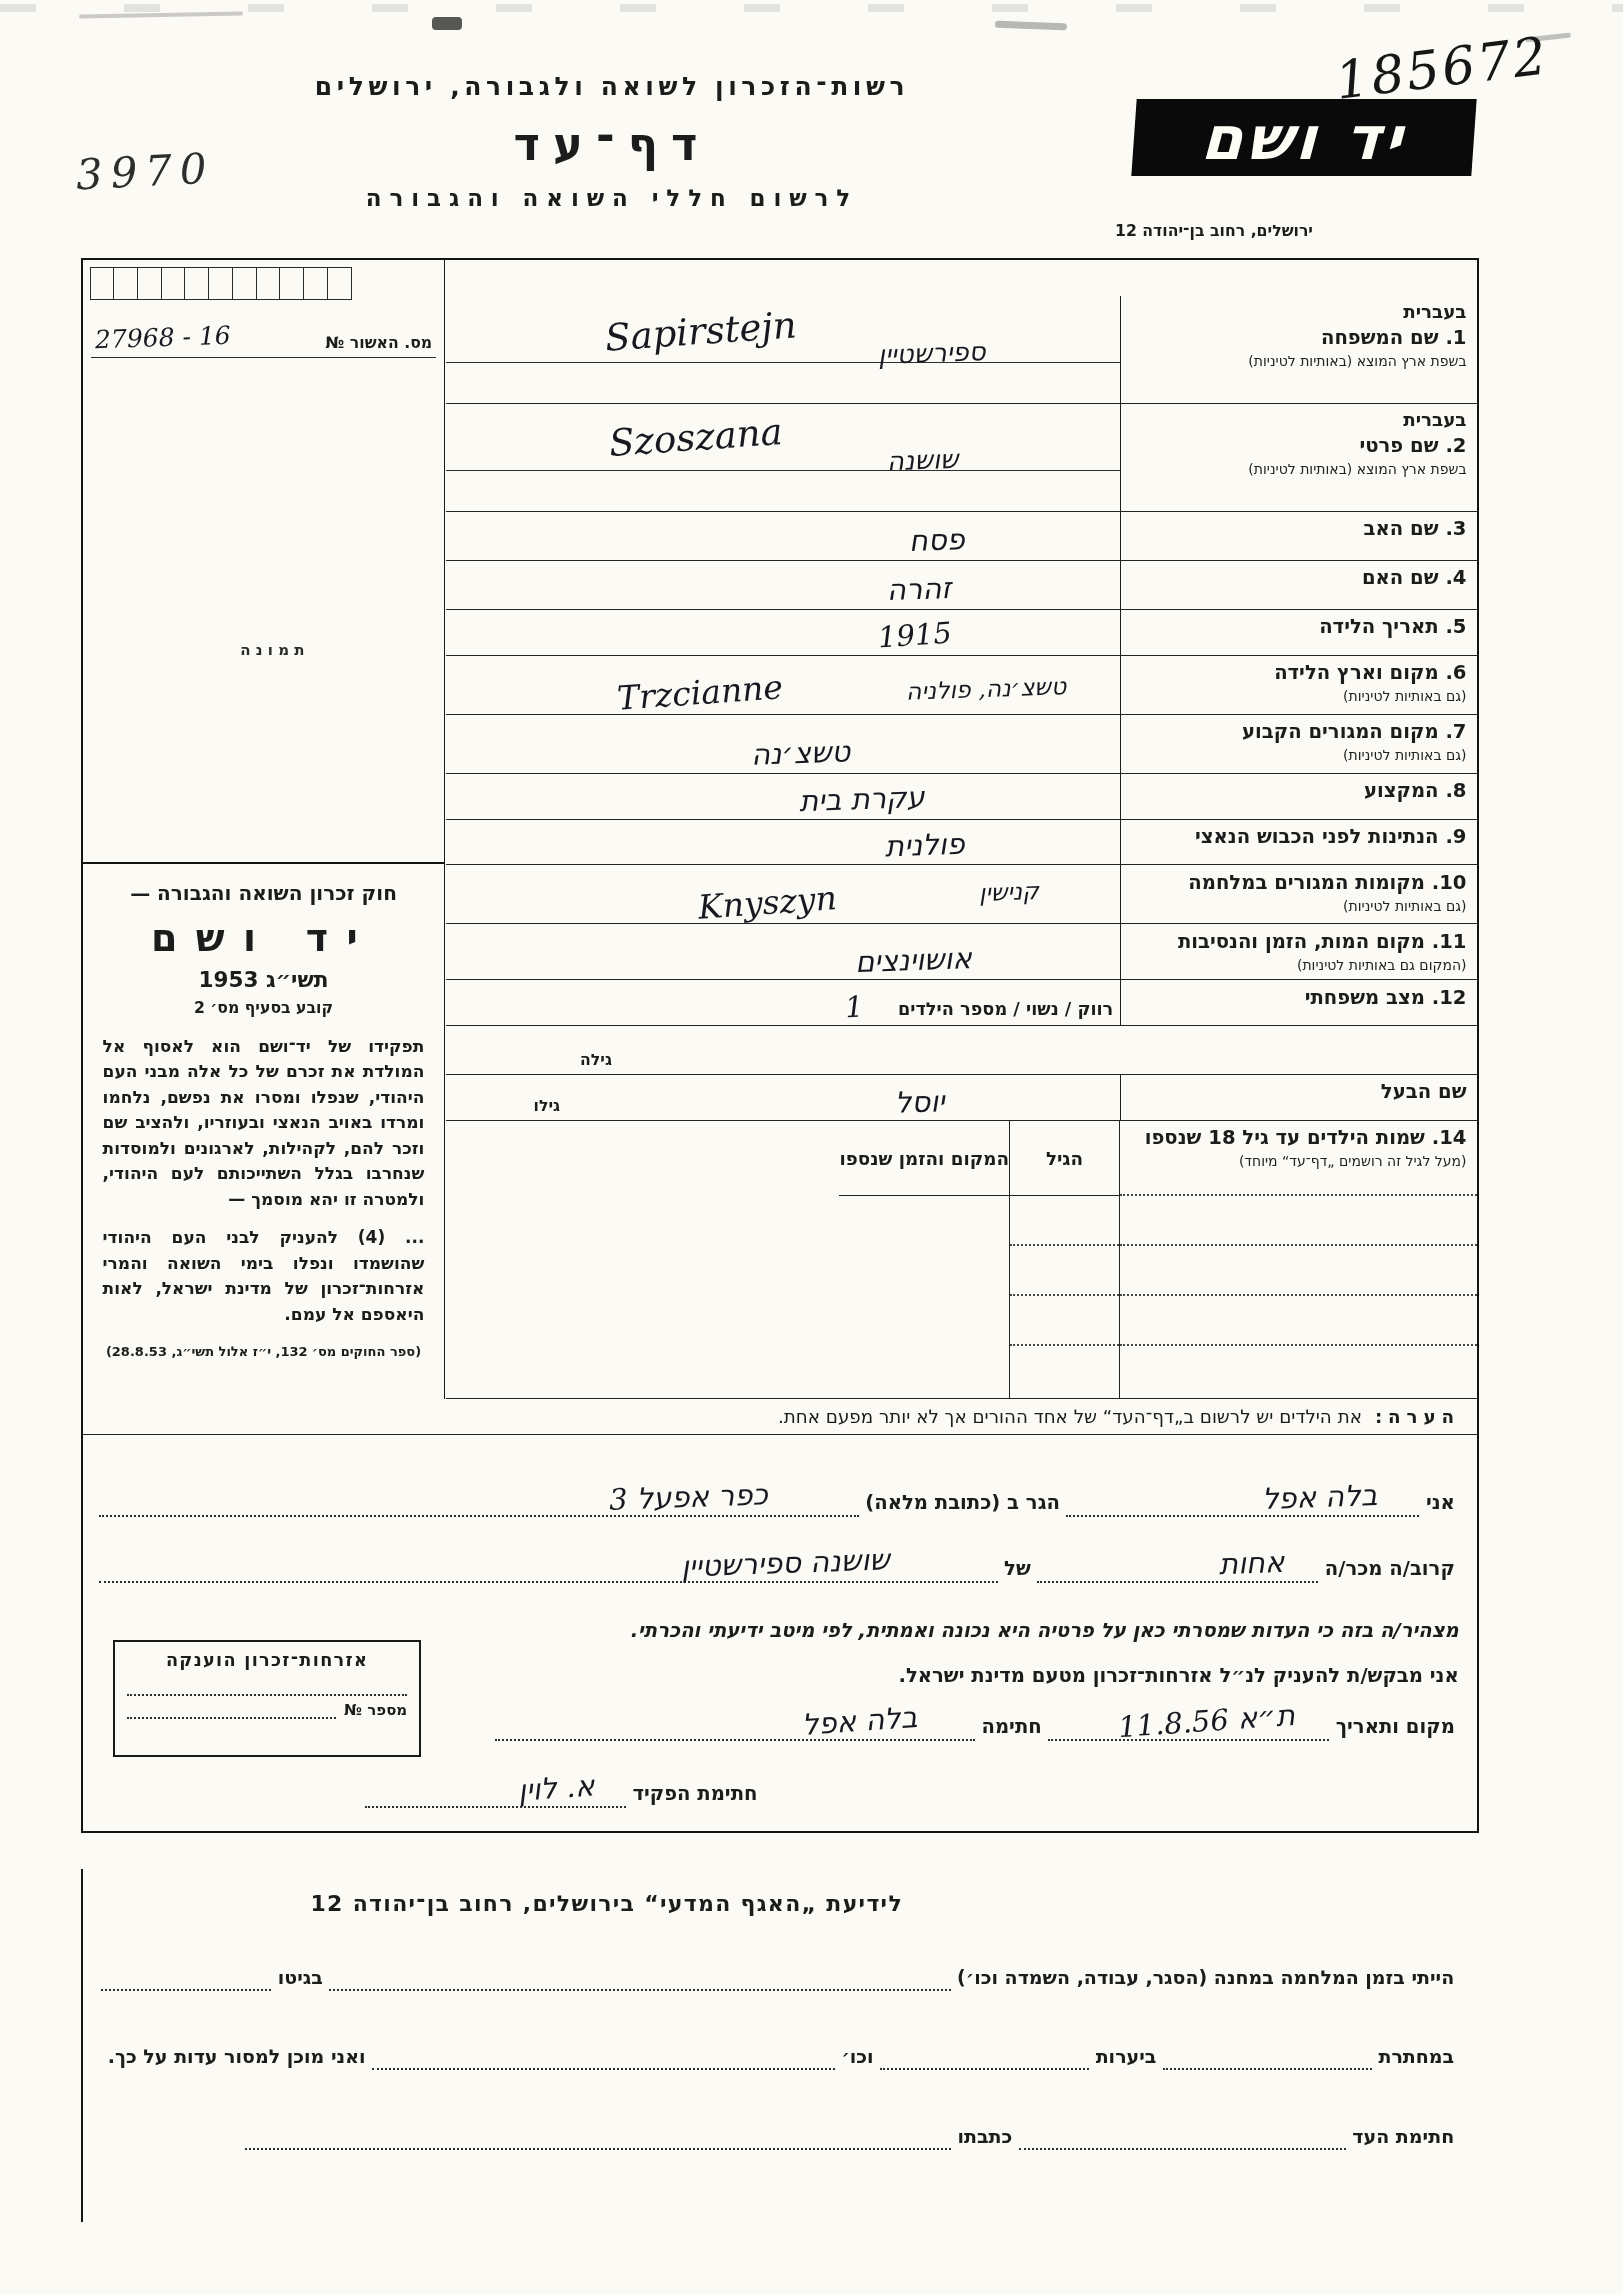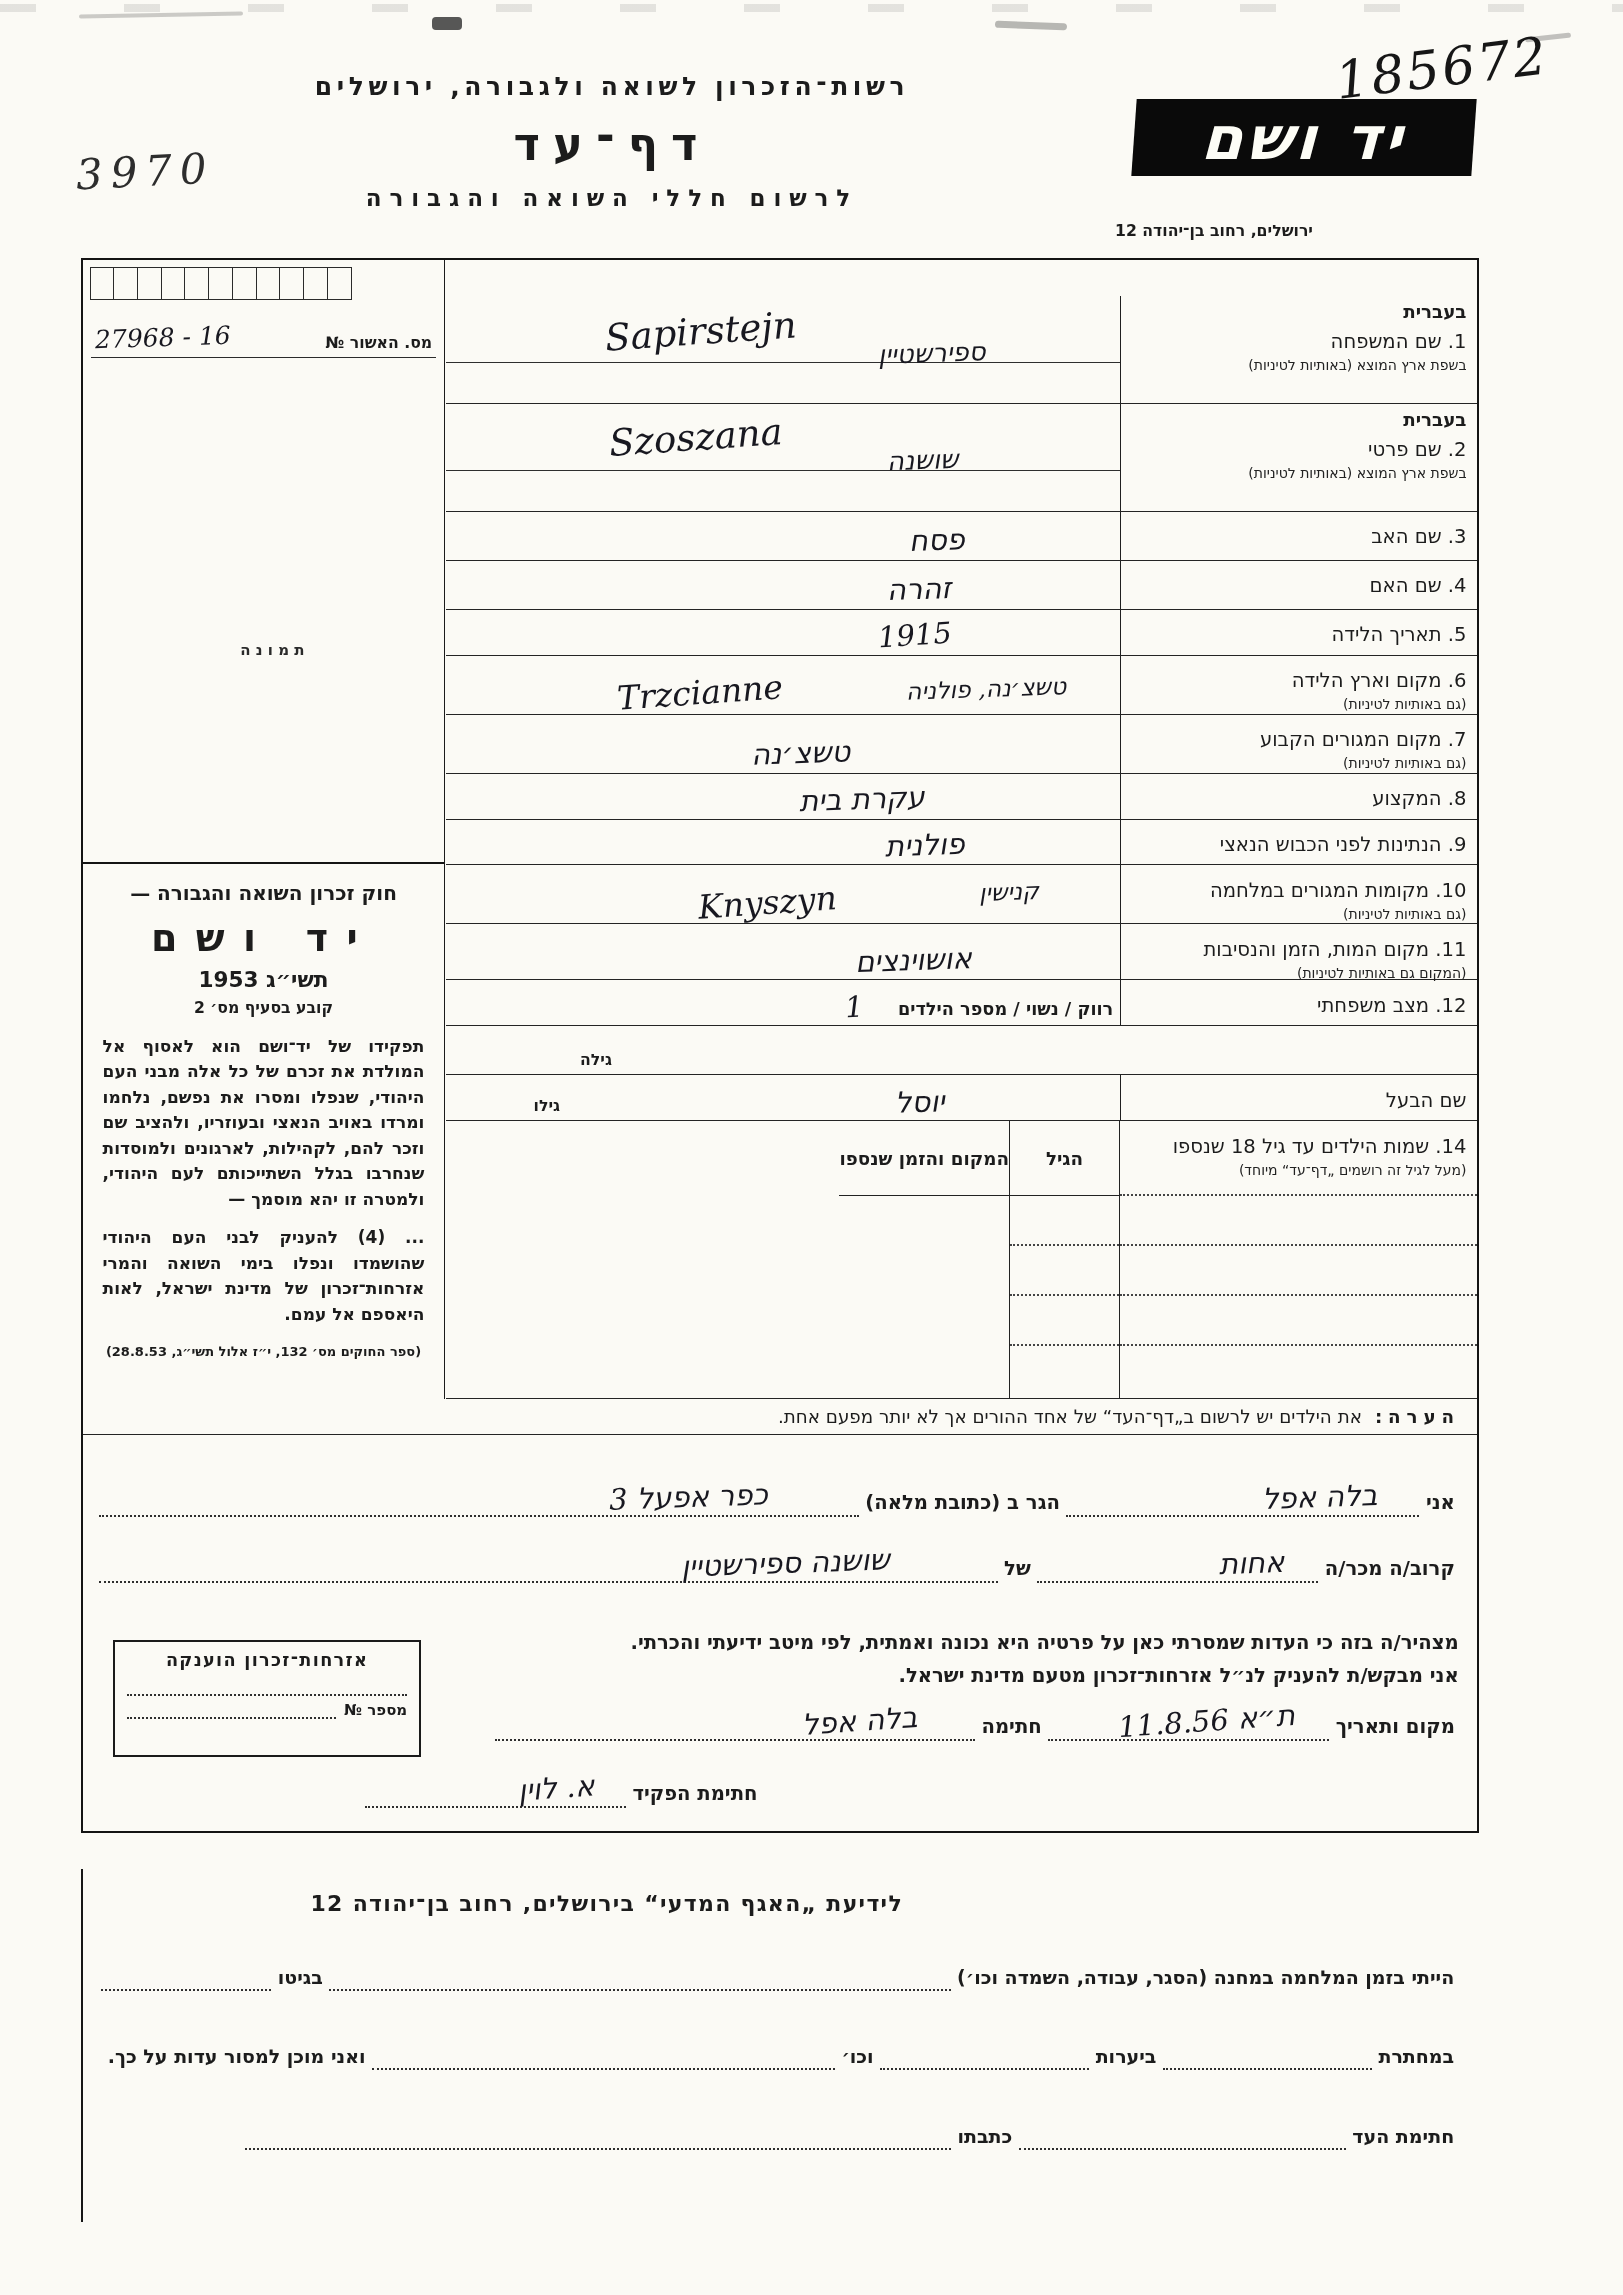--- a/index.html
+++ b/index.html
@@ -62,21 +62,21 @@
   .law-t4{font-size:15.7px;font-weight:700;margin-top:5.2px;}
   .law-body{font-size:17px;font-weight:700;line-height:1.5;text-align:justify;margin-top:17px;}
   .law-clause{font-size:17px;font-weight:700;line-height:1.5;text-align:justify;margin-top:13px;}
   .law-ref{font-size:13px;font-weight:700;margin-top:17px;white-space:nowrap;}
   
   .rows{position:absolute;left:363px;right:0;top:0;height:1139px;display:flex;flex-direction:column;}
   .spacer{height:36px;}
   .frow{display:flex;border-bottom:1.3px solid #242424;position:relative;}
   .flabel{width:357px;border-left:1.3px solid #1f1f1f;padding:5.2px 10.5px 2.6px 6.5px;}
   .heb-tag{font-size:18.3px;font-weight:700;margin-bottom:3.9px;}
-  .fmain{font-size:19.6px;font-weight:400;line-height:1.25;margin-top:8px;}
+  .fmain{font-size:19.6px;font-weight:700;line-height:1.25;}
   .fsub{font-size:14px;font-weight:400;margin-top:2.6px;color:#222;}
   .fmid{flex:1;position:relative;}
   .midline{position:absolute;left:0;right:0;top:62%;border-bottom:1.3px solid #2e2e2e;}
   .agelab{position:absolute;left:13%;bottom:5.2px;font-size:15.7px;font-weight:700;}
   .f12line{position:absolute;right:1%;bottom:6.5px;font-size:17.7px;font-weight:700;}
   
   .h165{height:108px;} .h90{height:59px;} .h85{height:56px;}
   .h75{height:49px;} .h70{height:46px;}
   
   .f14row{height:278px;border-bottom:1.3px solid #242424;}
@@ -94,21 +94,21 @@
   .note-label{font-weight:700;letter-spacing:5.9px;margin-left:13px;}
   
   .decl{position:absolute;top:1176px;left:0;right:0;bottom:0;}
   .drow{position:absolute;display:flex;align-items:flex-end;}
   .dlab{font-size:19.6px;font-weight:700;padding:0 6.5px 2.6px 6.5px;white-space:nowrap;}
   .dot{border-bottom:2px dotted #2e2e2e;height:30px;position:relative;}
   .grow{flex:1;}
   .dot .hw{position:absolute;bottom:1.3px;right:12%;font-size:29px;}
   .rowA{top:51px;right:15.7px;left:15.7px;}
   .rowB{top:117px;right:15.7px;left:15.7px;}
-  .rowC{top:195px;right:18.3px;font-size:19.6px;font-weight:700;}
+  .rowC{top:183px;right:18.3px;font-size:19.6px;font-weight:700;font-style:italic;}
   .rowD{top:228px;right:18.3px;font-size:19.6px;font-weight:700;}
   .rowE{top:275px;right:15.7px;left:412px;}
   .rowF{top:342px;right:713px;width:399px;}
   .cit-box{position:absolute;top:204px;left:30px;width:308px;height:117px;border:2px solid #1a1a1a;
     padding:7.9px 11.8px;}
   .cit-title{font-size:17.7px;font-weight:700;text-align:center;letter-spacing:1.3px;}
   .cit-line{border-bottom:2px dotted #2e2e2e;height:26px;}
   .cit-bottom{display:flex;align-items:flex-end;margin-top:3.9px;}
   .cit-num{font-size:15px;font-weight:700;padding-left:7.9px;}
   .cit-dash{flex:1;border-bottom:2px dotted #2e2e2e;height:19.6px;}

